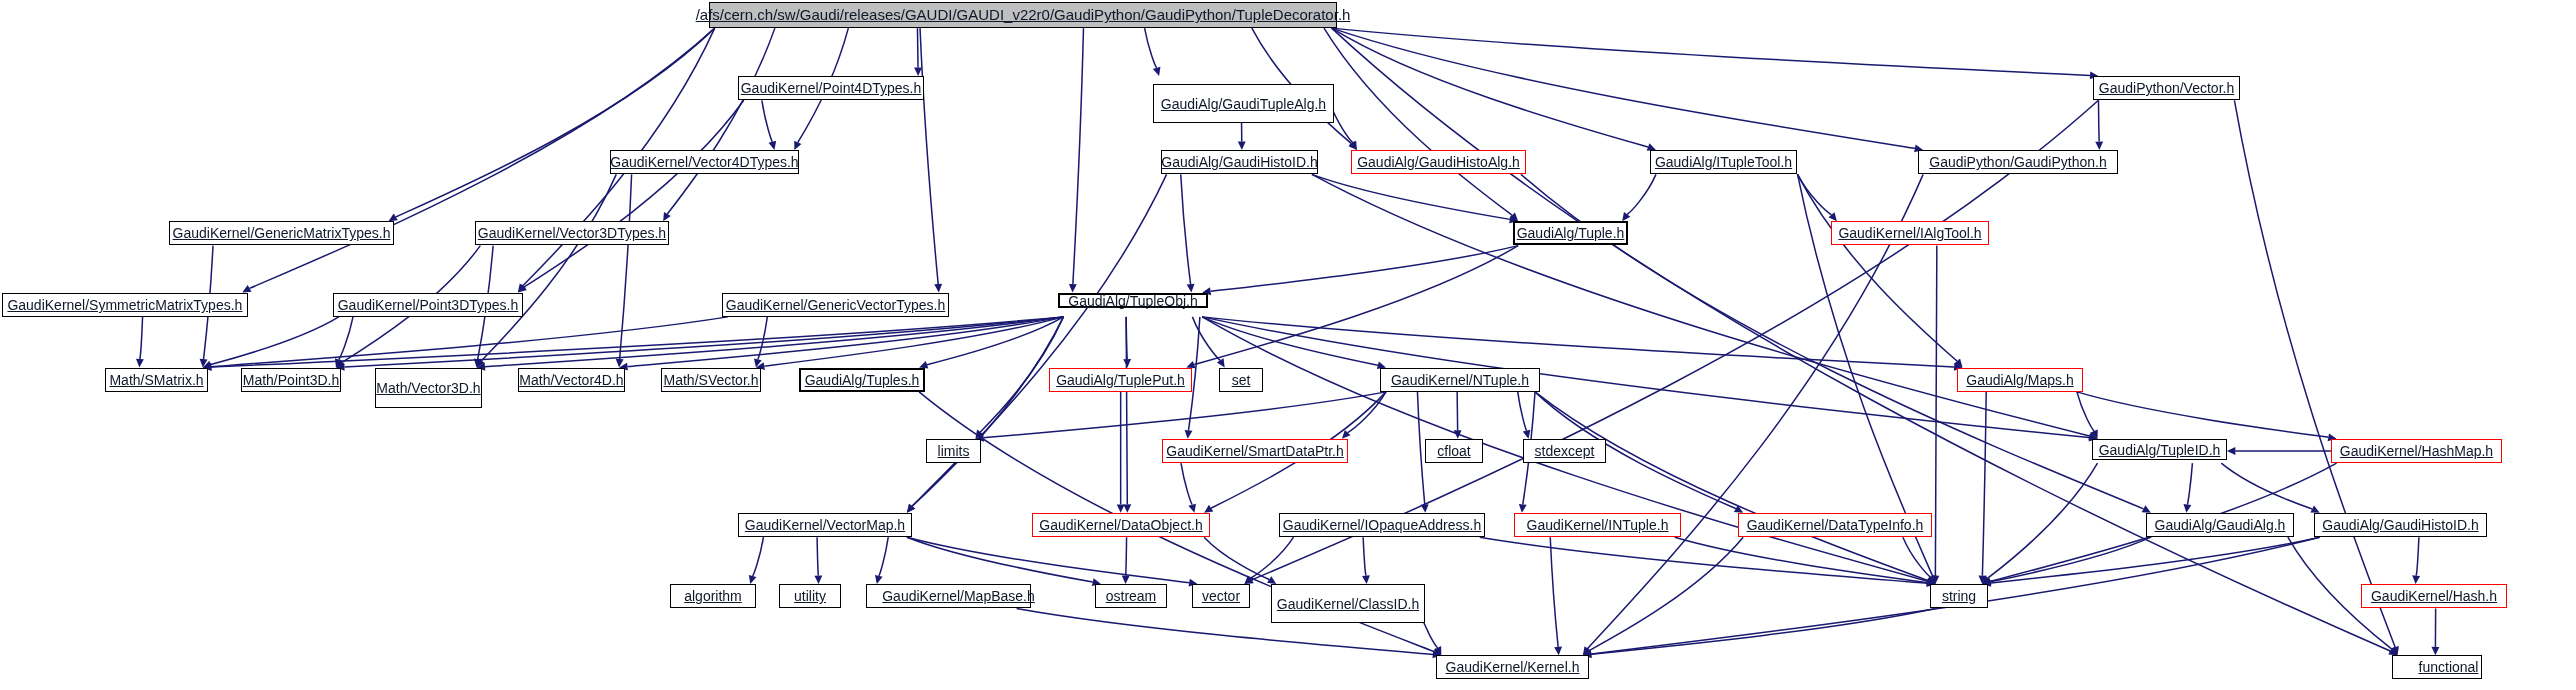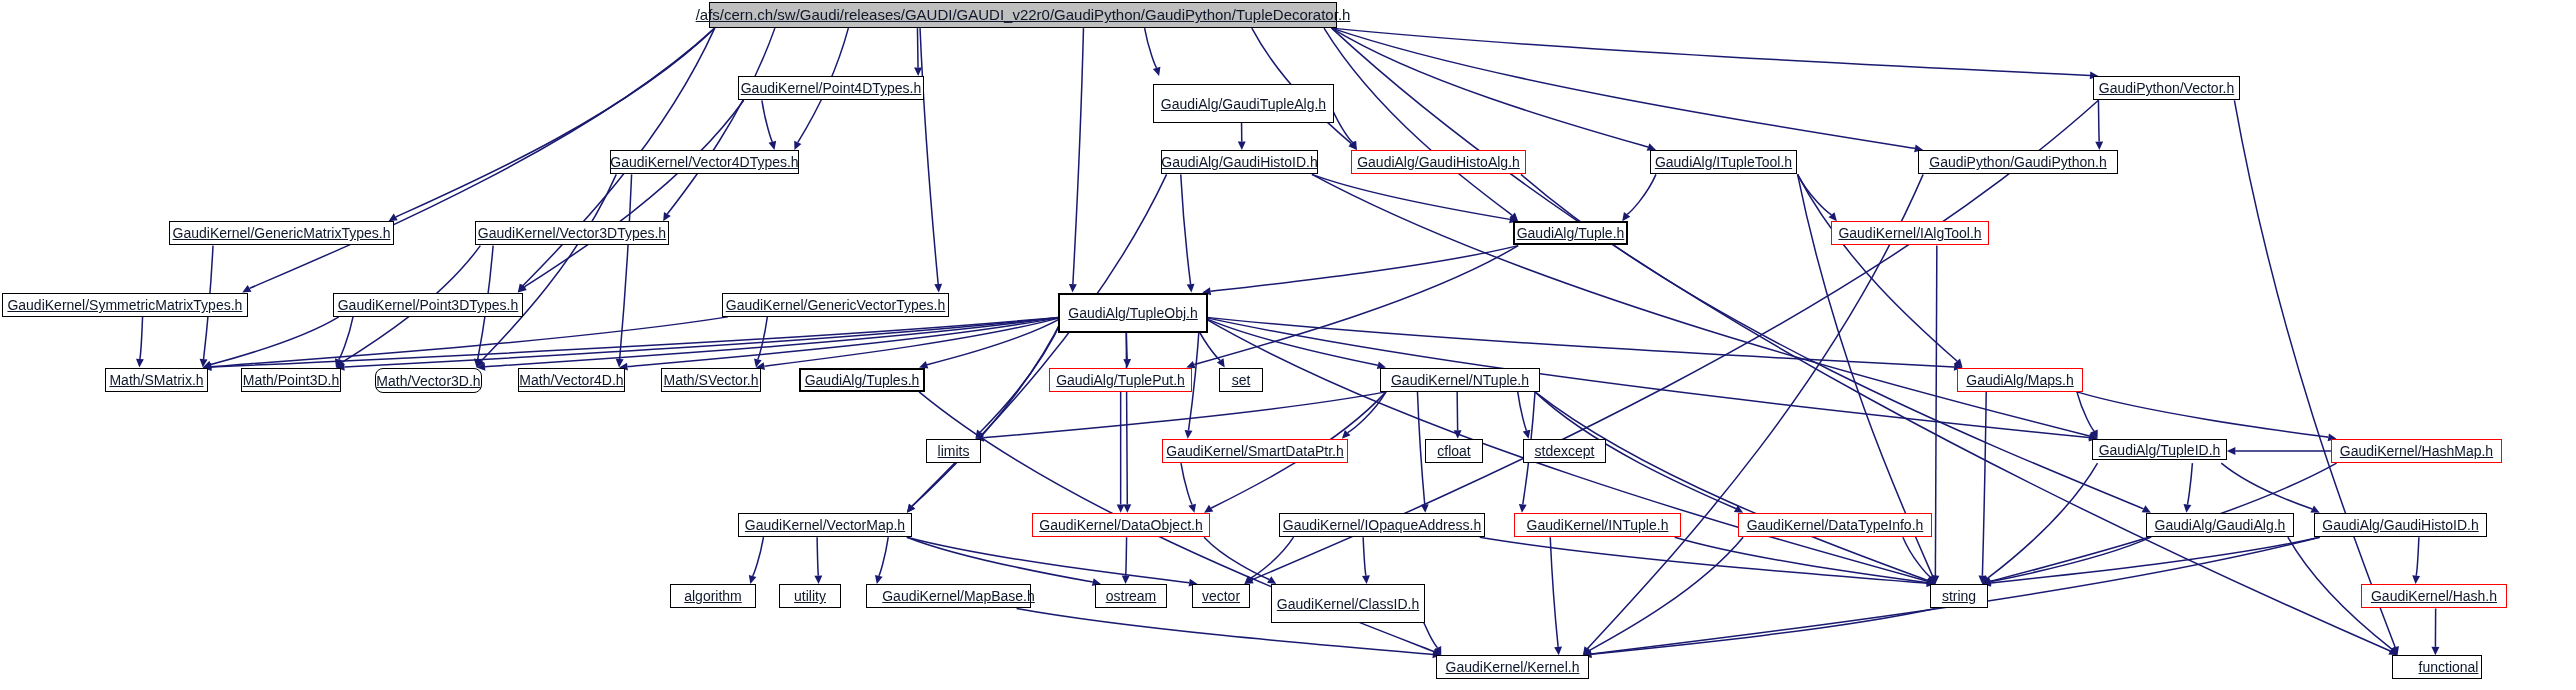--- a/index.html
+++ b/index.html
@@ -291,30 +291,30 @@
       </div>
       <div class="node shape-plain" style="left: 1.9px; top: 293px; width: 246px; height: 24.4px;">
         <span class="node-label">GaudiKernel/SymmetricMatrixTypes.h</span>
       </div>
       <div class="node shape-plain" style="left: 333px; top: 293px; width: 190px; height: 24.4px;">
         <span class="node-label">GaudiKernel/Point3DTypes.h</span>
       </div>
       <div class="node shape-plain" style="left: 722px; top: 293px; width: 227px; height: 24.4px;">
         <span class="node-label">GaudiKernel/GenericVectorTypes.h</span>
       </div>
-      <div class="node shape-thick" style="left: 1058px; top: 293px; width: 150px; height: 40px;">
+      <div class="node shape-thick" style="left: 1058px; top: 293px; width: 150px; height: 15px;">
         <span class="node-label">GaudiAlg/TupleObj.h</span>
       </div>
       <div class="node shape-plain" style="left: 105px; top: 368px; width: 103px; height: 24.4px;">
         <span class="node-label">Math/SMatrix.h</span>
       </div>
       <div class="node shape-plain" style="left: 241px; top: 368px; width: 100px; height: 24.4px;">
         <span class="node-label">Math/Point3D.h</span>
       </div>
-      <div class="node shape-plain" style="left: 375px; top: 368px; width: 107px; height: 25px; border-radius: 8px;">
+      <div class="node shape-plain" style="left: 375px; top: 368px; width: 107px; height: 40px;">
         <span class="node-label">Math/Vector3D.h</span>
       </div>
       <div class="node shape-plain" style="left: 518px; top: 368px; width: 107px; height: 24.4px;">
         <span class="node-label">Math/Vector4D.h</span>
       </div>
       <div class="node shape-plain" style="left: 661px; top: 368px; width: 100px; height: 24.4px;">
         <span class="node-label">Math/SVector.h</span>
       </div>
       <div class="node shape-thick" style="left: 799px; top: 368px; width: 126px; height: 24.4px;">
         <span class="node-label">GaudiAlg/Tuples.h</span>

